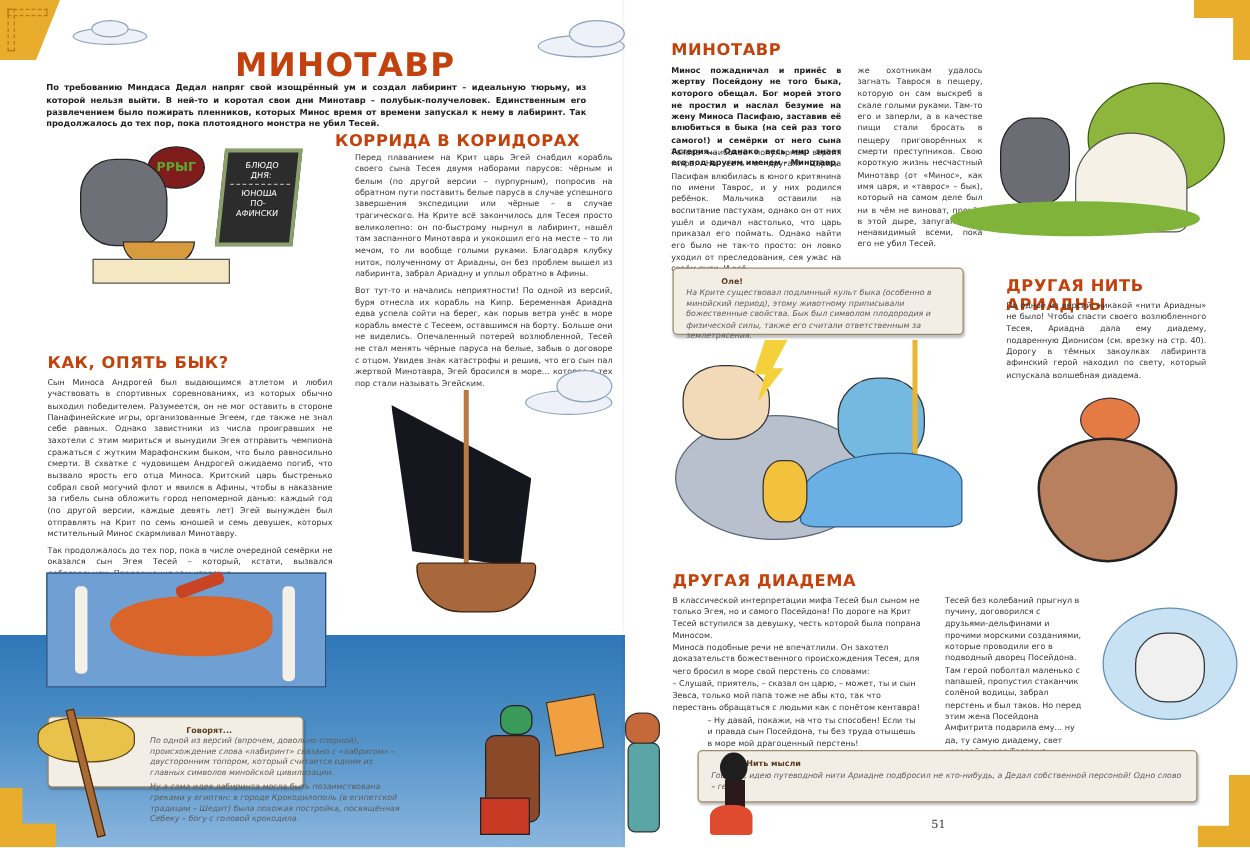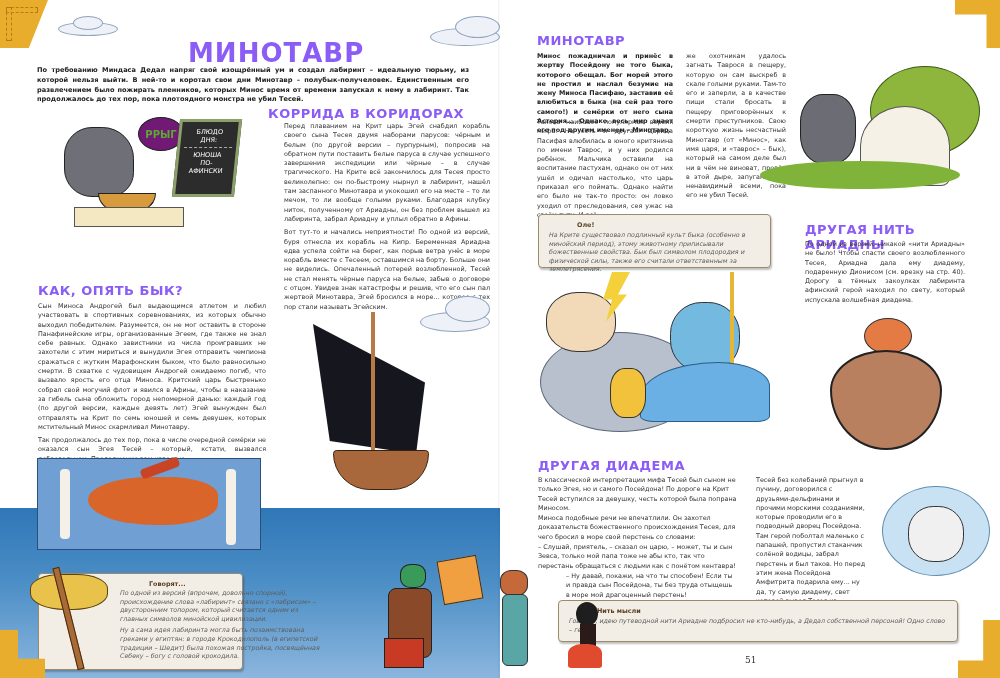--- a/index.html
+++ b/index.html
@@ -6,21 +6,21 @@
   html, body { width: 1000px; height: 678px; overflow: hidden; background: #ffffff; }
   body { font-family: "DejaVu Sans", sans-serif; color: #2a2a2a; position: relative; }
   .spread { position: absolute; left: 0; top: 0; width: 1000px; height: 678px; }
   .page { position: absolute; top: 0; height: 678px; overflow: hidden; background: #fff; }
   .page-left { left: 0; width: 500px; }
   .page-right { left: 500px; width: 500px; }
   .gutter { position: absolute; left: 498px; top: 0; width: 4px; height: 678px;
     background: linear-gradient(90deg, rgba(0,0,0,0.06), rgba(0,0,0,0), rgba(0,0,0,0.06)); }
 
   .abs { position: absolute; }
-  .h-orange { color: #8b5cf6; font-family: "DejaVu Sans", sans-serif; font-weight: bold; letter-spacing: 0.5px; }
+  .h-orange { color: #c2410c; font-family: "DejaVu Sans", sans-serif; font-weight: bold; letter-spacing: 0.5px; }
   .title-big { font-size: 26px; letter-spacing: 1px; }
   .h-sec { font-size: 13px; }
   .txt { font-size: 6.4px; line-height: 9.3px; color: #333; text-align: justify; }
   .txt p + p { margin-top: 4px; }
   .txt-bold { font-weight: bold; color: #222; }
 
   
   .corner { position: absolute; background: #e8ad2c; }
   .key { position: absolute; border: 1.5px solid #b87b10; }
 
@@ -53,21 +53,21 @@
     <div class="cloud" style="left:58px;top:22px;width:60px;height:14px;"></div>
     <div class="cloud" style="left:73px;top:16px;width:30px;height:14px;"></div>
     <div class="cloud" style="left:430px;top:28px;width:70px;height:18px;"></div>
     <div class="cloud" style="left:455px;top:16px;width:45px;height:22px;"></div>
 
     <div class="abs h-orange title-big" style="left:188px;top:38px;">МИНОТАВР</div>
 
     <div class="abs txt txt-bold" style="left:37px;top:66px;width:432px;font-size:6.6px;line-height:9.8px;">По требованию Миндаса Дедал напряг свой изощрённый ум и создал лабиринт – идеальную тюрьму, из которой нельзя выйти. В ней-то и коротал свои дни Минотавр – полубык-получеловек. Единственным его развлечением было пожирать пленников, которых Минос время от времени запускал к нему в лабиринт. Так продолжалось до тех пор, пока плотоядного монстра не убил Тесей.</div>
 
     <div class="abs" style="left:14px;top:115px;width:240px;height:110px;">
-      <div class="abs" style="left:124px;top:2px;width:46px;height:34px;border:1.2px solid #222;border-radius:50%;background:#701a75;display:flex;align-items:center;justify-content:center;">
+      <div class="abs" style="left:104px;top:2px;width:46px;height:34px;border:1.2px solid #222;border-radius:50%;background:#7f1d1d;display:flex;align-items:center;justify-content:center;">
         <span style="font-size:10px;font-weight:bold;color:#5da832;">РРЫГ</span>
       </div>
       <div class="abs" style="left:50px;top:12px;width:70px;height:70px;background:#6f6f78;border-radius:40% 45% 35% 40%;border:1px solid #222;"></div>
       <div class="abs" style="left:84px;top:78px;width:58px;height:18px;background:#d79a3d;border-radius:0 0 30px 30px;border:1px solid #222;"></div>
       <div class="abs" style="left:60px;top:92px;width:110px;height:20px;background:#f4e8c2;border:1px solid #555;"></div>
       <div class="abs" style="left:162px;top:4px;width:62px;height:78px;background:#2c2c2c;border:3px solid #8ba06a;transform:skewX(-6deg);padding:6px 4px;text-align:center;">
         <div style="color:#fff;font-size:6.5px;line-height:8px;">БЛЮДО</div>
         <div style="color:#fff;font-size:6.5px;line-height:8px;">ДНЯ:</div>
         <div style="border-top:1px dashed #aaa;margin:3px 0;"></div>
         <div style="color:#fff;font-size:6.5px;line-height:8px;">ЮНОША</div>
@@ -99,21 +99,21 @@
       <div class="abs" style="left:28px;top:138px;width:96px;height:40px;background:#a9683c;border:1px solid #3a2210;border-radius:4px 4px 40px 40px;"></div>
     </div>
 
     <div class="fresco">
       <div class="abs" style="left:50px;top:18px;width:130px;height:48px;background:#d9652a;border-radius:50% 40% 45% 55%;"></div>
       <div class="abs" style="left:22px;top:10px;width:10px;height:70px;background:#f4f0e8;border-radius:4px;"></div>
       <div class="abs" style="left:188px;top:10px;width:10px;height:76px;background:#f4f0e8;border-radius:4px;"></div>
       <div class="abs" style="left:102px;top:4px;width:40px;height:10px;background:#c94425;border-radius:4px;transform:rotate(-20deg);"></div>
     </div>
 
-    <div class="note" style="left:38px;top:573px;width:205px;height:97px;padding-left:82px;">
+    <div class="note" style="left:38px;top:573px;width:205px;height:57px;padding-left:82px;">
       <div class="note-title">Говорят...</div>
     </div>
     <div class="abs note-body" style="left:120px;top:589px;width:200px;">
       <p style="margin-bottom:3px;">По одной из версий (впрочем, довольно спорной), происхождение слова «лабиринт» связано с «лабрисом» – двусторонним топором, который считается одним из главных символов минойской цивилизации.</p>
       <p>Ну а сама идея лабиринта могла быть позаимствована греками у египтян: в городе Крокодилополь (в египетской традиции – Шедит) была похожая постройка, посвящённая Себеку – богу с головой крокодила.</p>
     </div>
     <div class="note" style="left:38px;top:573px;width:205px;height:78px;z-index:-1;"></div>
 
     <div class="abs" style="left:30px;top:566px;width:78px;height:110px;">
       <div class="abs" style="left:0;top:8px;width:78px;height:36px;background:#e8c24a;border:1.5px solid #5a4410;border-radius:40% 40% 45% 45%;"></div>

